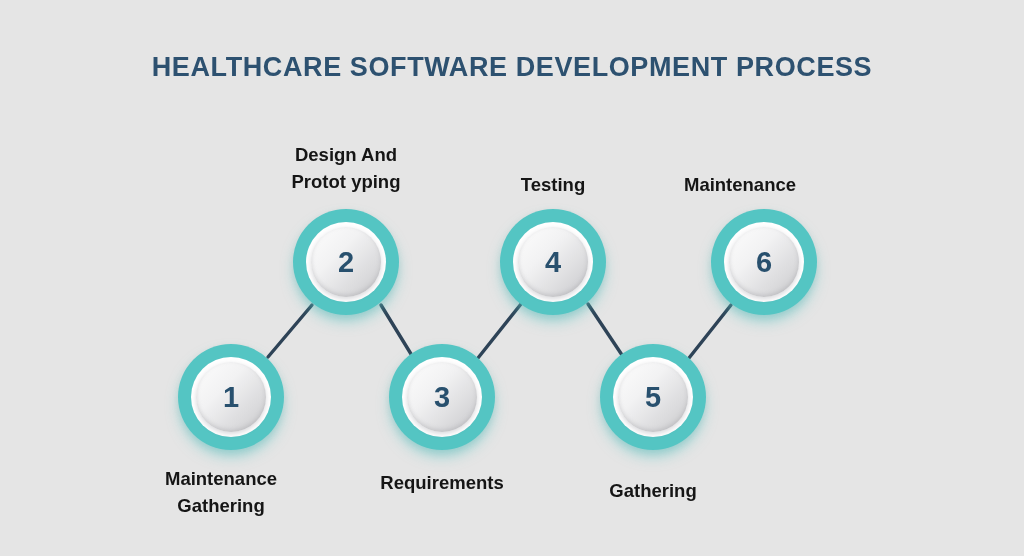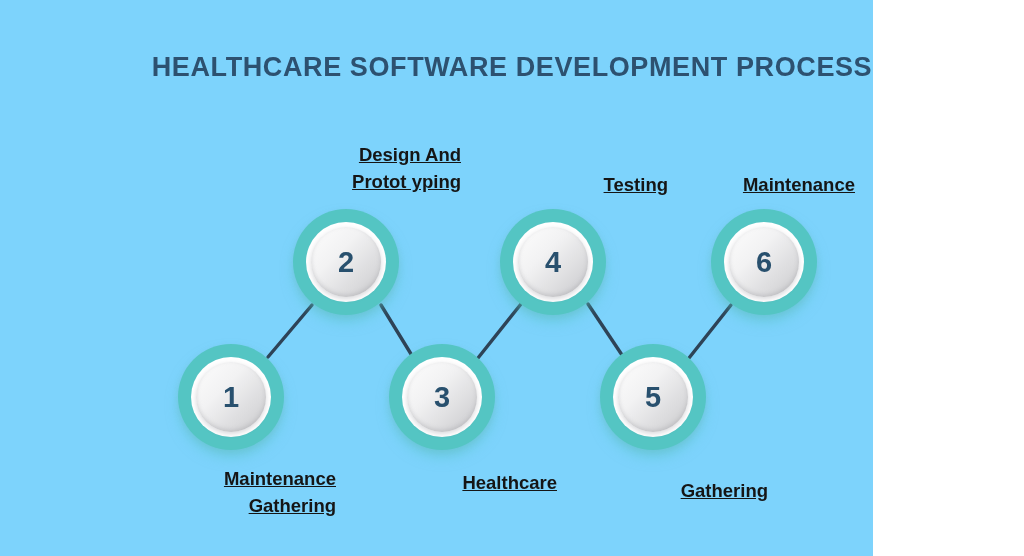--- a/index.html
+++ b/index.html
@@ -6,23 +6,23 @@
   html, body {
     margin: 0;
     padding: 0;
     background: #ffffff;
   }
   body {
     font-family: "Liberation Sans", "DejaVu Sans", sans-serif;
   }
   #canvas {
     position: relative;
-    width: 873px;
+    width: 1024px;
     height: 556px;
-    background: #7dd3fc;
+    background: #e5e5e5;
     overflow: hidden;
   }
 
   
   #page-title {
     position: absolute;
     left: 0;
     top: 52px;
     width: 1024px;
     text-align: center;
@@ -89,29 +89,28 @@
     font-size: 29px;
     font-weight: bold;
     color: #28506e;
     line-height: 1;
     font-family: "Liberation Sans", "DejaVu Sans", sans-serif;
   }
 
   
   .node-label {
     position: absolute;
-    text-align: right;
+    text-align: center;
     font-size: 18.5px;
     font-weight: bold;
     color: #151515;
     line-height: 1.45;
     width: 230px;
     transform: translateX(-50%);
     white-space: pre-line;
-    text-decoration: underline;
   }
   .label-above {  }
   .label-below {  }
 </style>
 </head>
 <body>
 
 <div id="canvas">
 
   <div id="page-title">Healthcare Software Development Process</div>
@@ -146,21 +145,21 @@
       <div class="node-label label-above" style="left: 346px; top: 142px; color: rgb(21, 21, 21);">Design And
 Protot yping</div>
       <div class="node" style="left: 442px; top: 397px;">
         <div class="node-ring" style="background: rgb(84, 197, 195);">
           <div class="node-gap"></div>
           <div class="node-disc">
             <span class="node-num" style="color: rgb(40, 80, 110);">3</span>
           </div>
         </div>
       </div>
-      <div class="node-label label-below" style="left: 442px; top: 470px; color: rgb(21, 21, 21);">Healthcare</div>
+      <div class="node-label label-below" style="left: 442px; top: 470px; color: rgb(21, 21, 21);">Requirements</div>
       <div class="node" style="left: 553px; top: 262px;">
         <div class="node-ring" style="background: rgb(84, 197, 195);">
           <div class="node-gap"></div>
           <div class="node-disc">
             <span class="node-num" style="color: rgb(40, 80, 110);">4</span>
           </div>
         </div>
       </div>
       <div class="node-label label-above" style="left: 553px; top: 172px; color: rgb(21, 21, 21);">Testing</div>
       <div class="node" style="left: 653px; top: 397px;">

